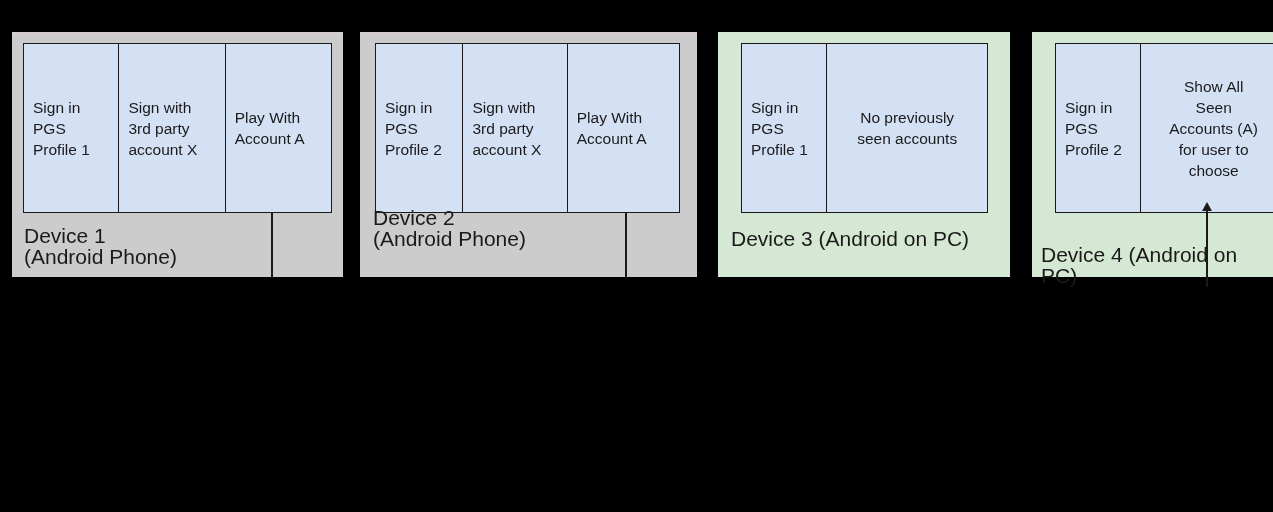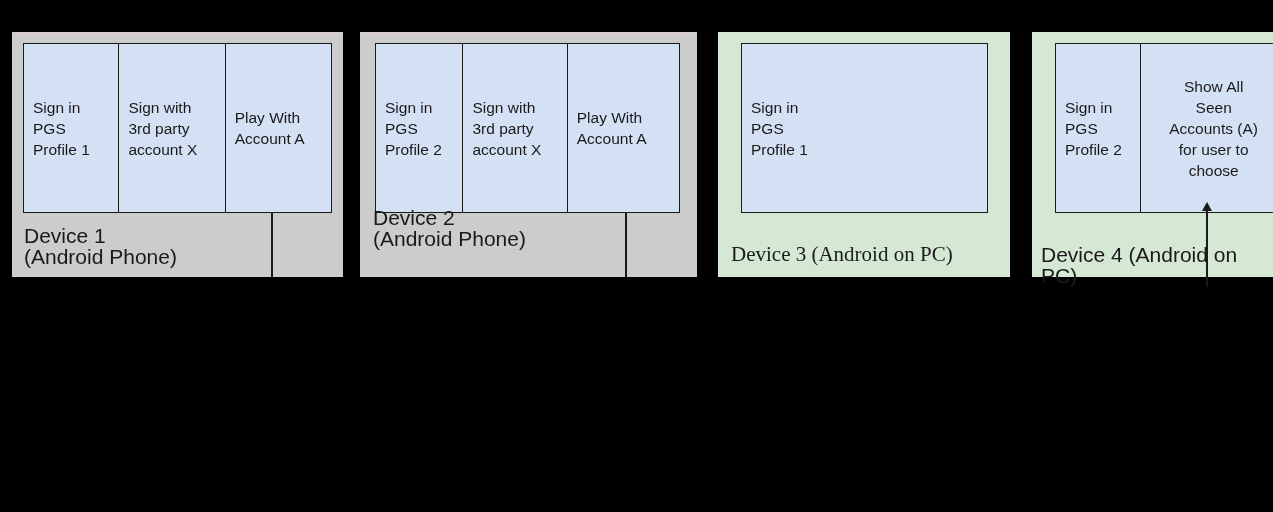--- a/index.html
+++ b/index.html
@@ -134,23 +134,25 @@
     <div class="caption" style="left:13px; top:175px;">Device 2
 (Android Phone)</div>
   </div>
 
   <div class="device green" style="left:718px; top:32px; width:292px; height:245px;">
 
     <div class="boxrow" style="left:23px; top:11px; width:247px; height:170px;">
       <div class="cell align-left" style="width:86px;">Sign in
 PGS
 Profile 1</div>
+      <div class="cell align-center" style="width:161px;">No previously
+seen accounts</div>
     </div>
 
-    <div class="caption" style="left:13px; top:212px;font-family:Liberation Serif, serif;">Device 3 (Android on PC)</div>
+    <div class="caption" style="left:13px; top:196px;">Device 3 (Android on PC)</div>
   </div>
 
   <div class="device green" style="left:1032px; top:32px; width:241px; height:245px;">
 
     <div class="boxrow" style="left:23px; top:11px; width:232px; height:170px;">
       <div class="cell align-left" style="width:86px;">Sign in
 PGS
 Profile 2</div>
       <div class="cell align-center" style="width:146px;">Show All
 Seen

